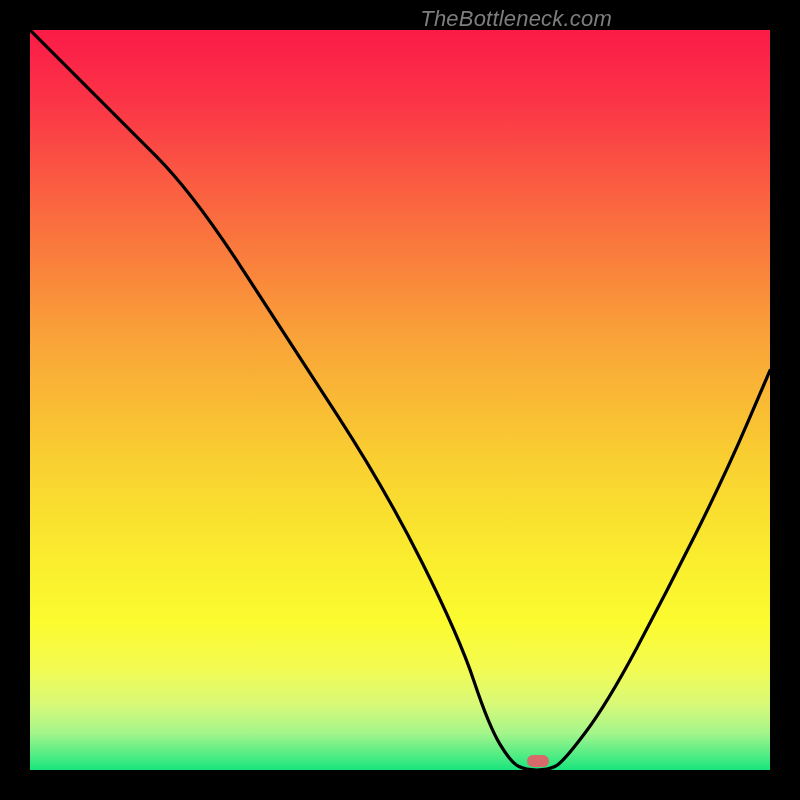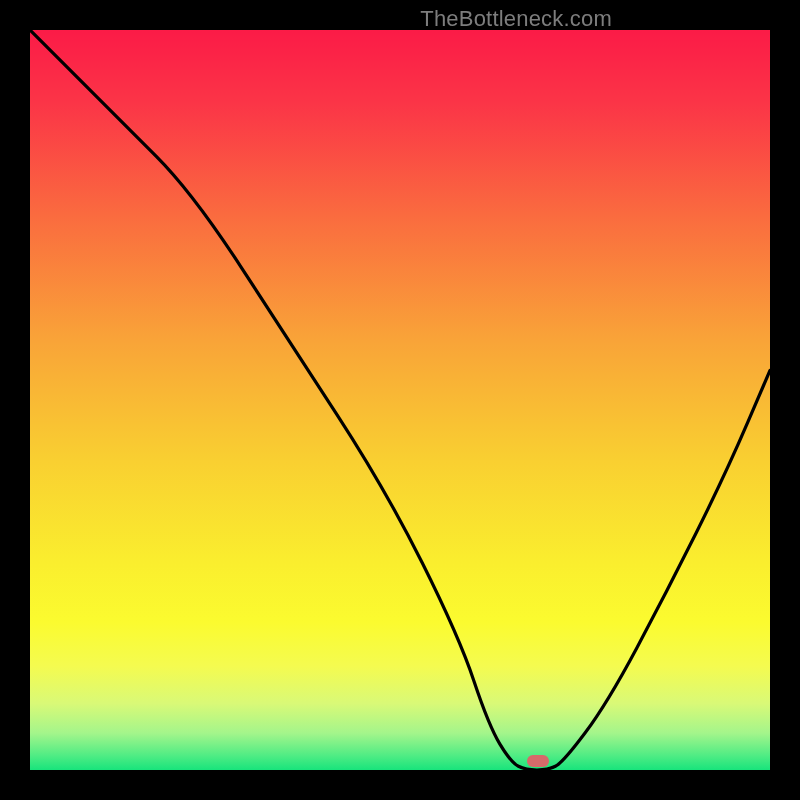--- a/index.html
+++ b/index.html
@@ -8,20 +8,21 @@
     width: 800px;
     height: 800px;
     background: #000;
     overflow: hidden;
   }
   .stage {
     position: relative;
     width: 640px;
     height: 800px;
     background: #000;
+    font-style: italic;
   }
   .plot-area {
     position: absolute;
     left: 30px;
     top: 30px;
     width: 740px;
     height: 740px;
   }
   .gradient {
     position: absolute;

